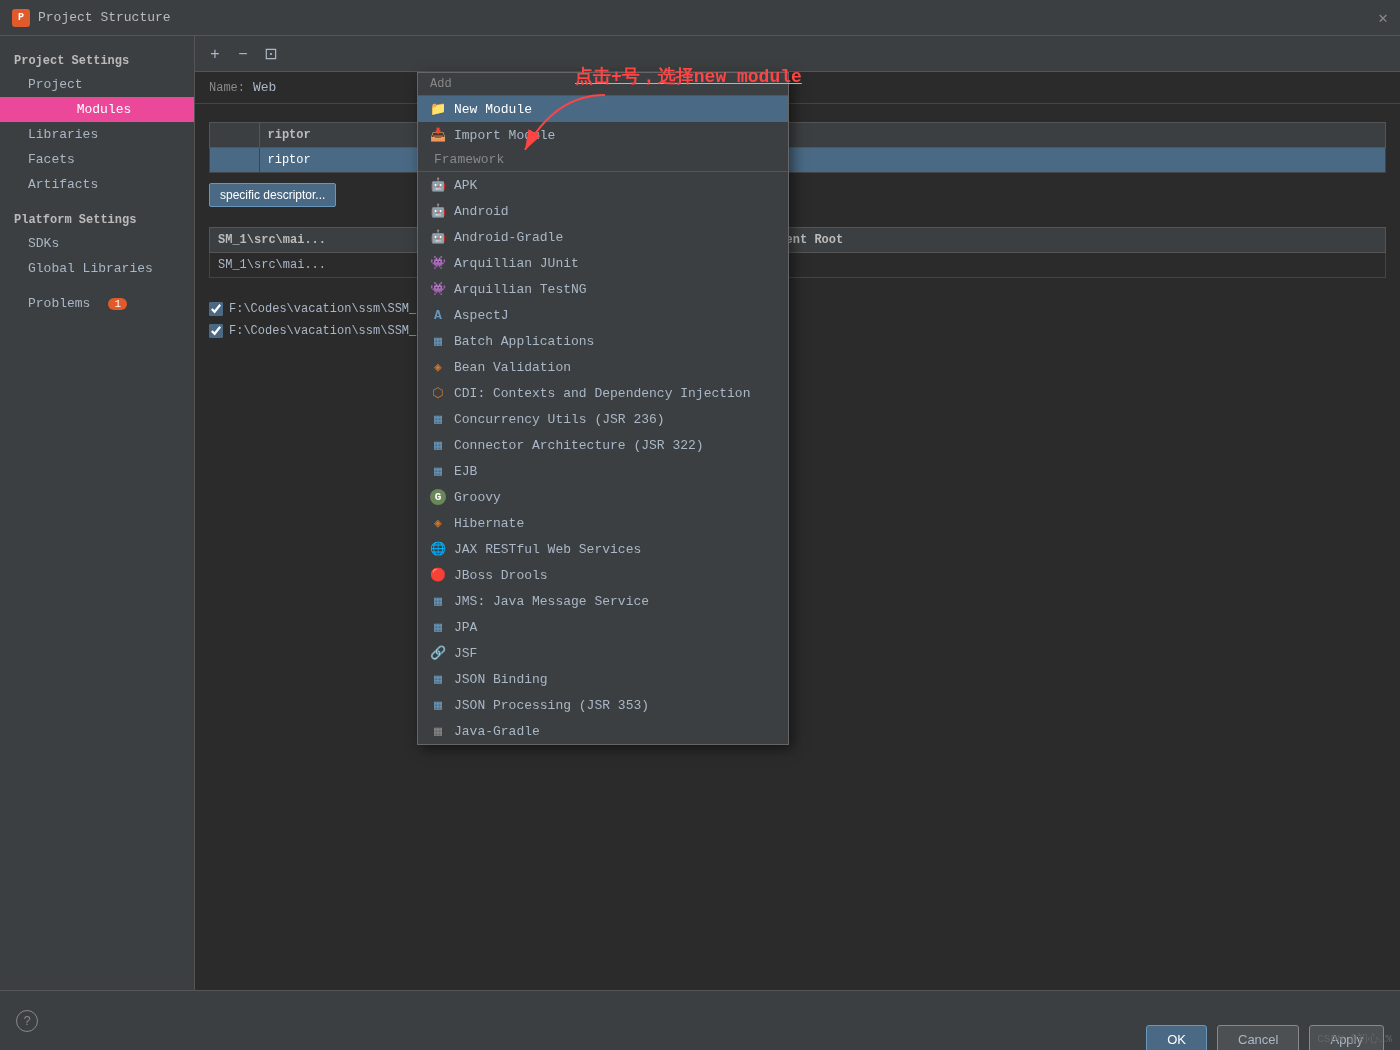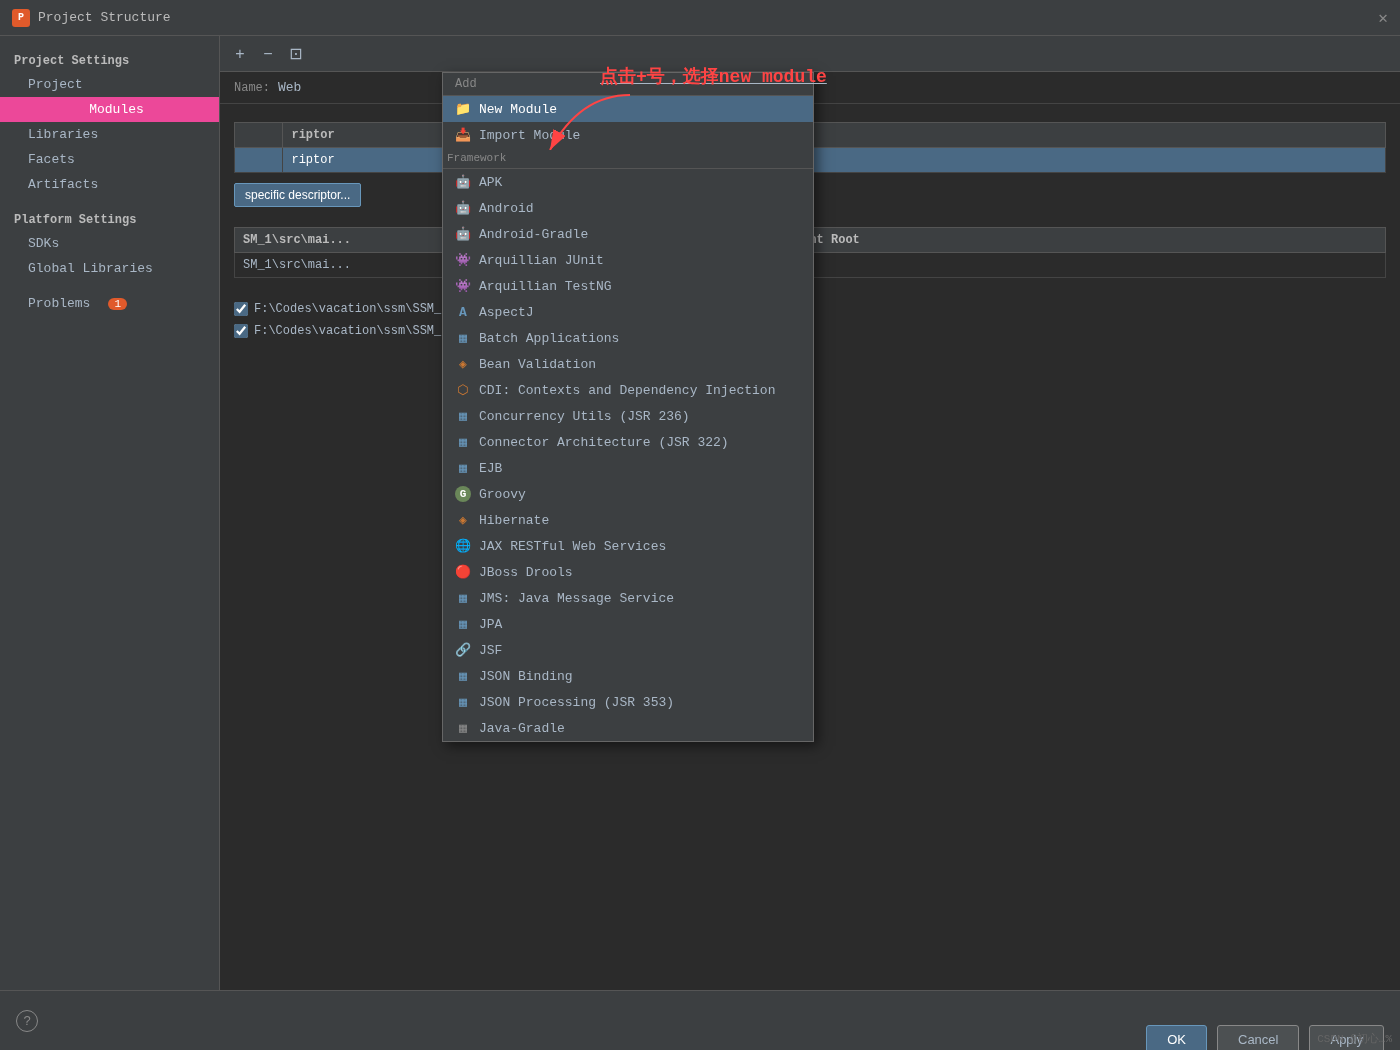--- a/index.html
+++ b/index.html
@@ -48,21 +48,21 @@
     }
 
     
     .main-layout {
       display: flex;
       height: calc(1050px - 36px - 60px);
     }
 
     
     .sidebar {
-      width: 220px;
+      width: 195px;
       background: #3c3f41;
       border-right: 1px solid #555;
       padding: 12px 0;
       flex-shrink: 0;
     }
     .sidebar-section-label {
       color: #bbbbbb;
       font-size: 12px;
       font-weight: bold;
       padding: 6px 14px 4px;
@@ -271,23 +271,23 @@
       align-items: center;
       gap: 8px;
       font-size: 13px;
       color: #a9b7c6;
     }
     .dropdown-item.selected {
       background: #4a6984;
       color: #ffffff;
     }
     .dropdown-section-label {
-      padding: 4px 4px;
+      padding: 4px 16px;
       color: #888;
-      font-size: 11px;
+      font-size: 13px;
       background: #3c3f41;
       border-bottom: 1px solid #555;
     }
     .dropdown-item-icon {
       width: 16px; height: 16px;
       display: flex; align-items: center; justify-content: center;
       flex-shrink: 0;
       font-size: 13px;
     }
     .icon-green { color: #6a8759; }

